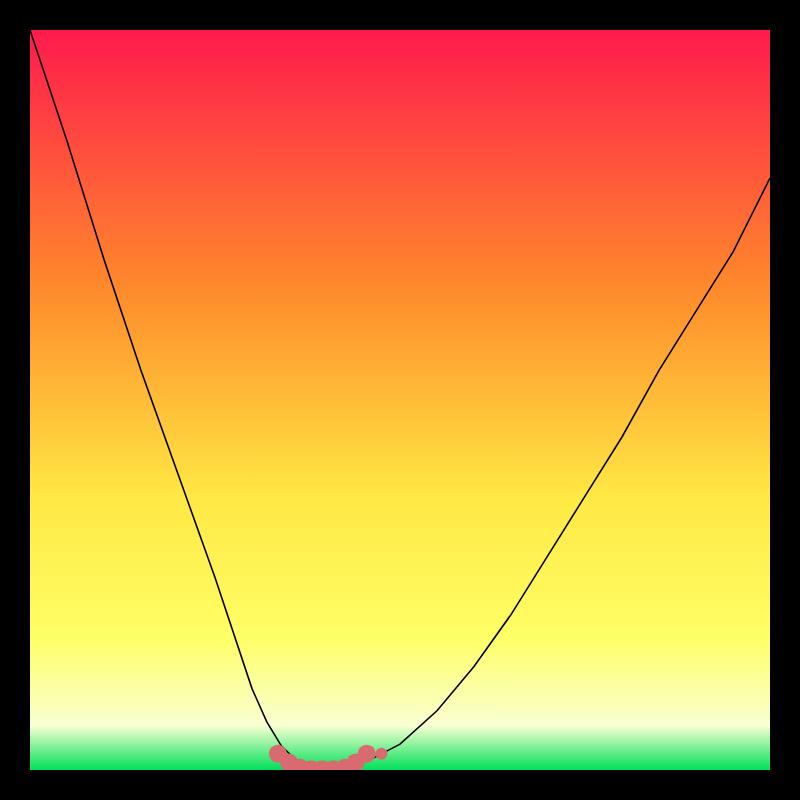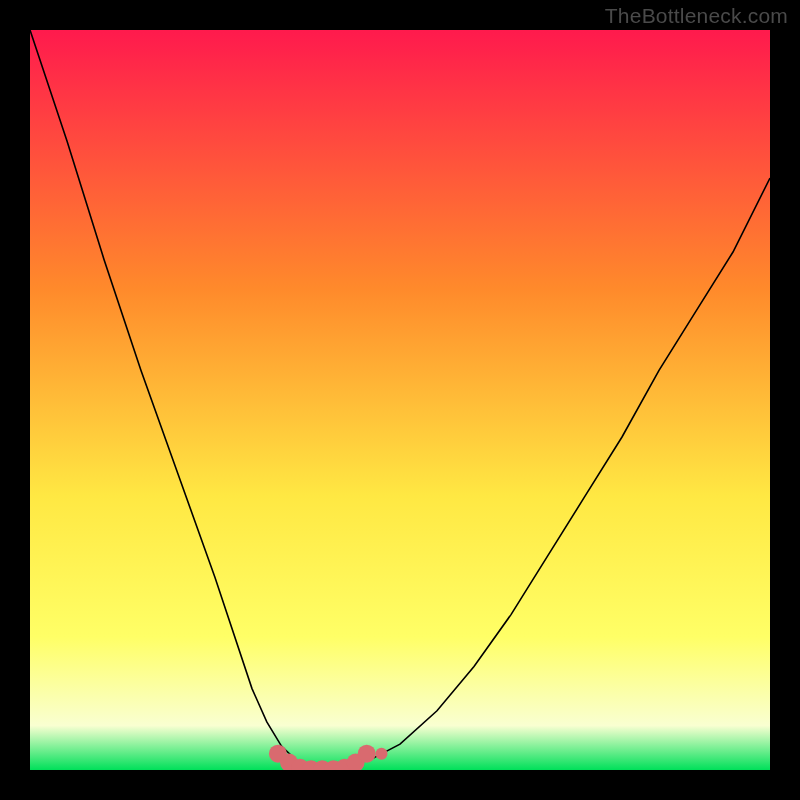--- a/index.html
+++ b/index.html
@@ -36,21 +36,20 @@
   }
   .plot svg {
     display: block;
   }
 </style>
 </head>
 <body>
 
 <div class="frame">
 
-  <div class="watermark">TheBottleneck.com</div>
 
   <div class="plot">
     <svg id="chart-svg" width="740" height="740" viewBox="0 0 740 740">
       <defs>
         <linearGradient id="bg-grad" x1="0" y1="0" x2="0" y2="1">
           <stop id="g0" offset="0%" stop-color="#ff1a4d"></stop>
           <stop id="g1" offset="35%" stop-color="#ff8a2b"></stop>
           <stop id="g2" offset="63%" stop-color="#ffe843"></stop>
           <stop id="g3" offset="82%" stop-color="#ffff66"></stop>
           <stop id="g4" offset="94%" stop-color="#f9ffd1"></stop>

